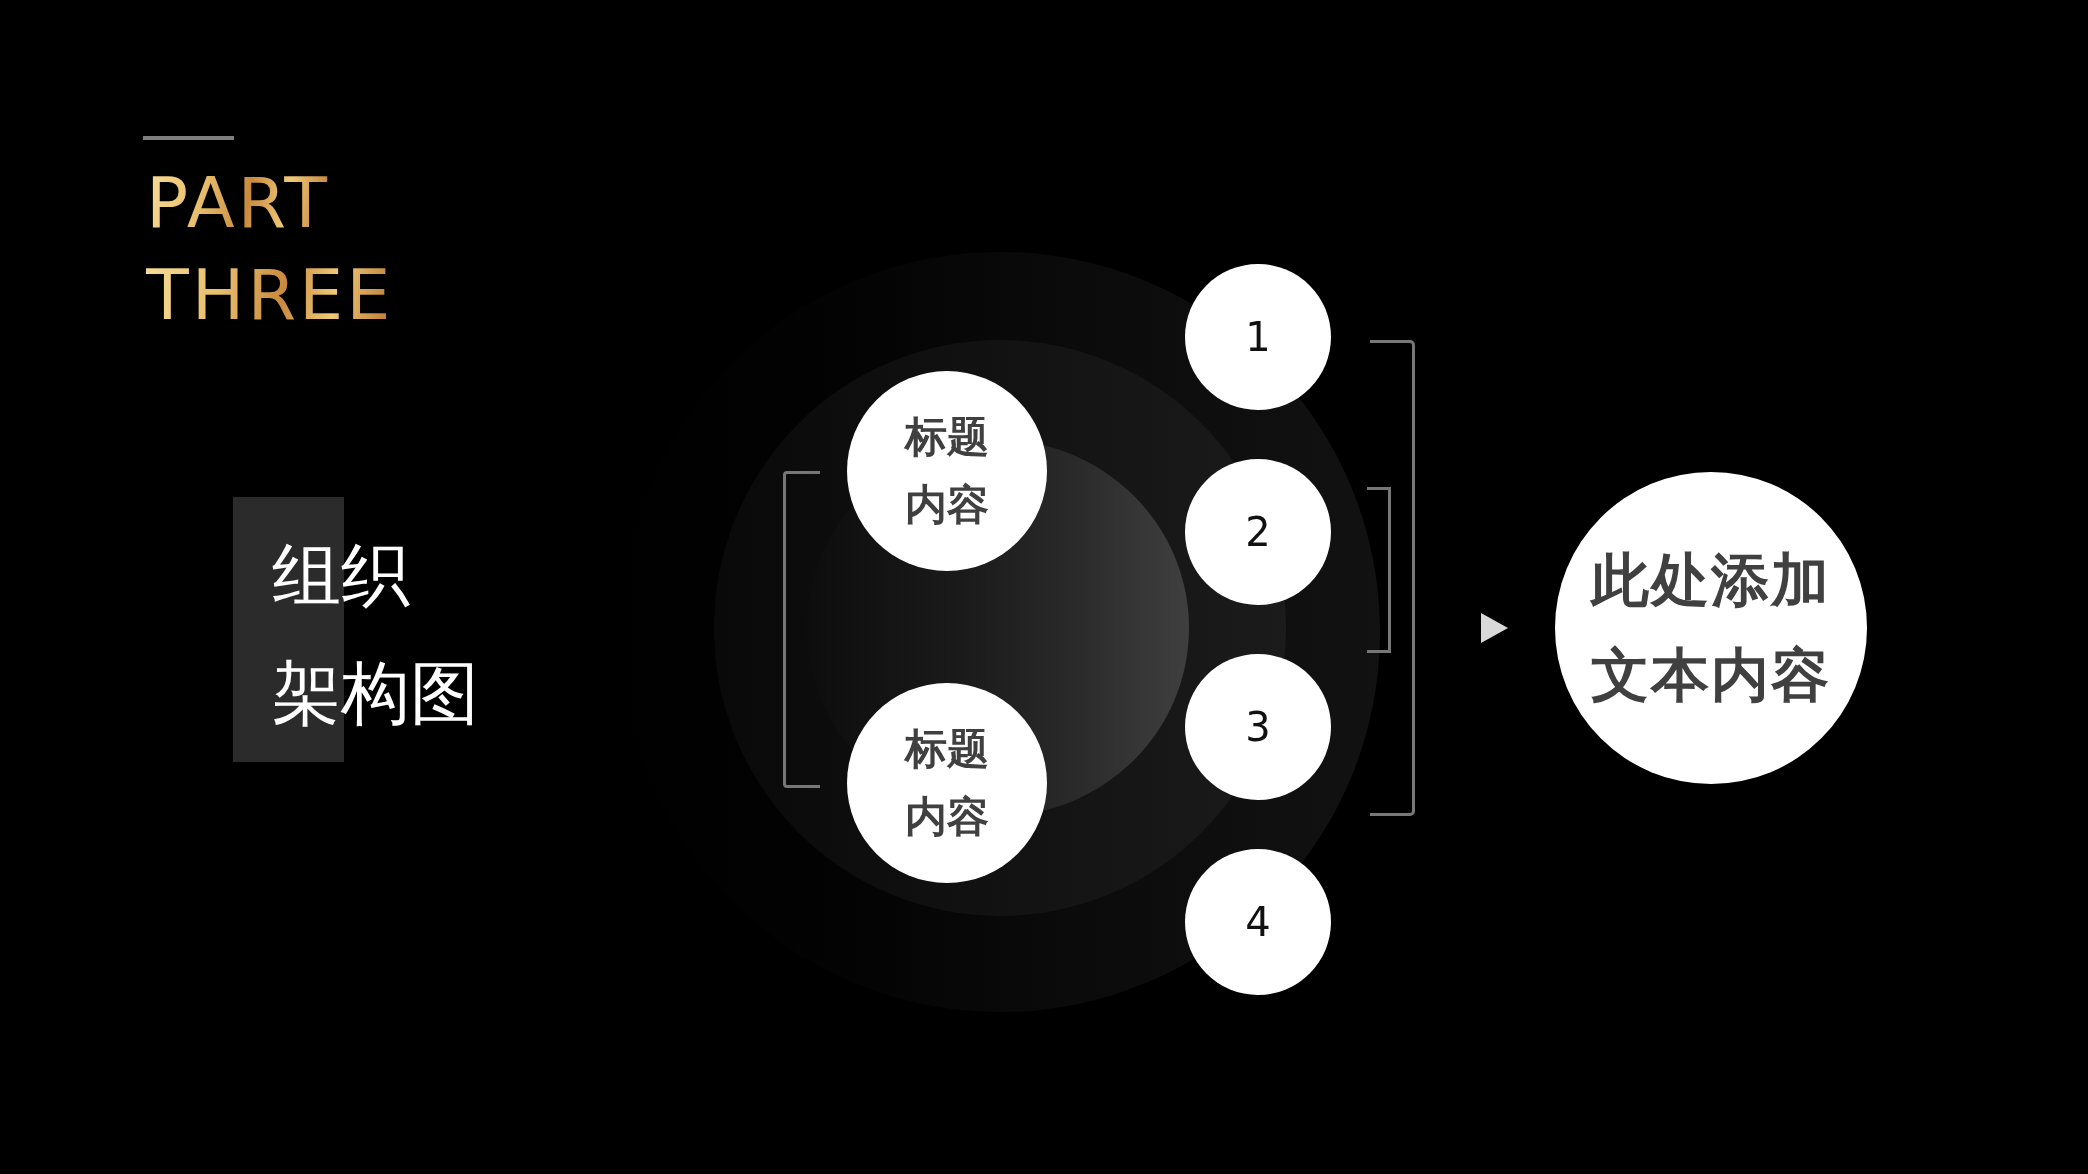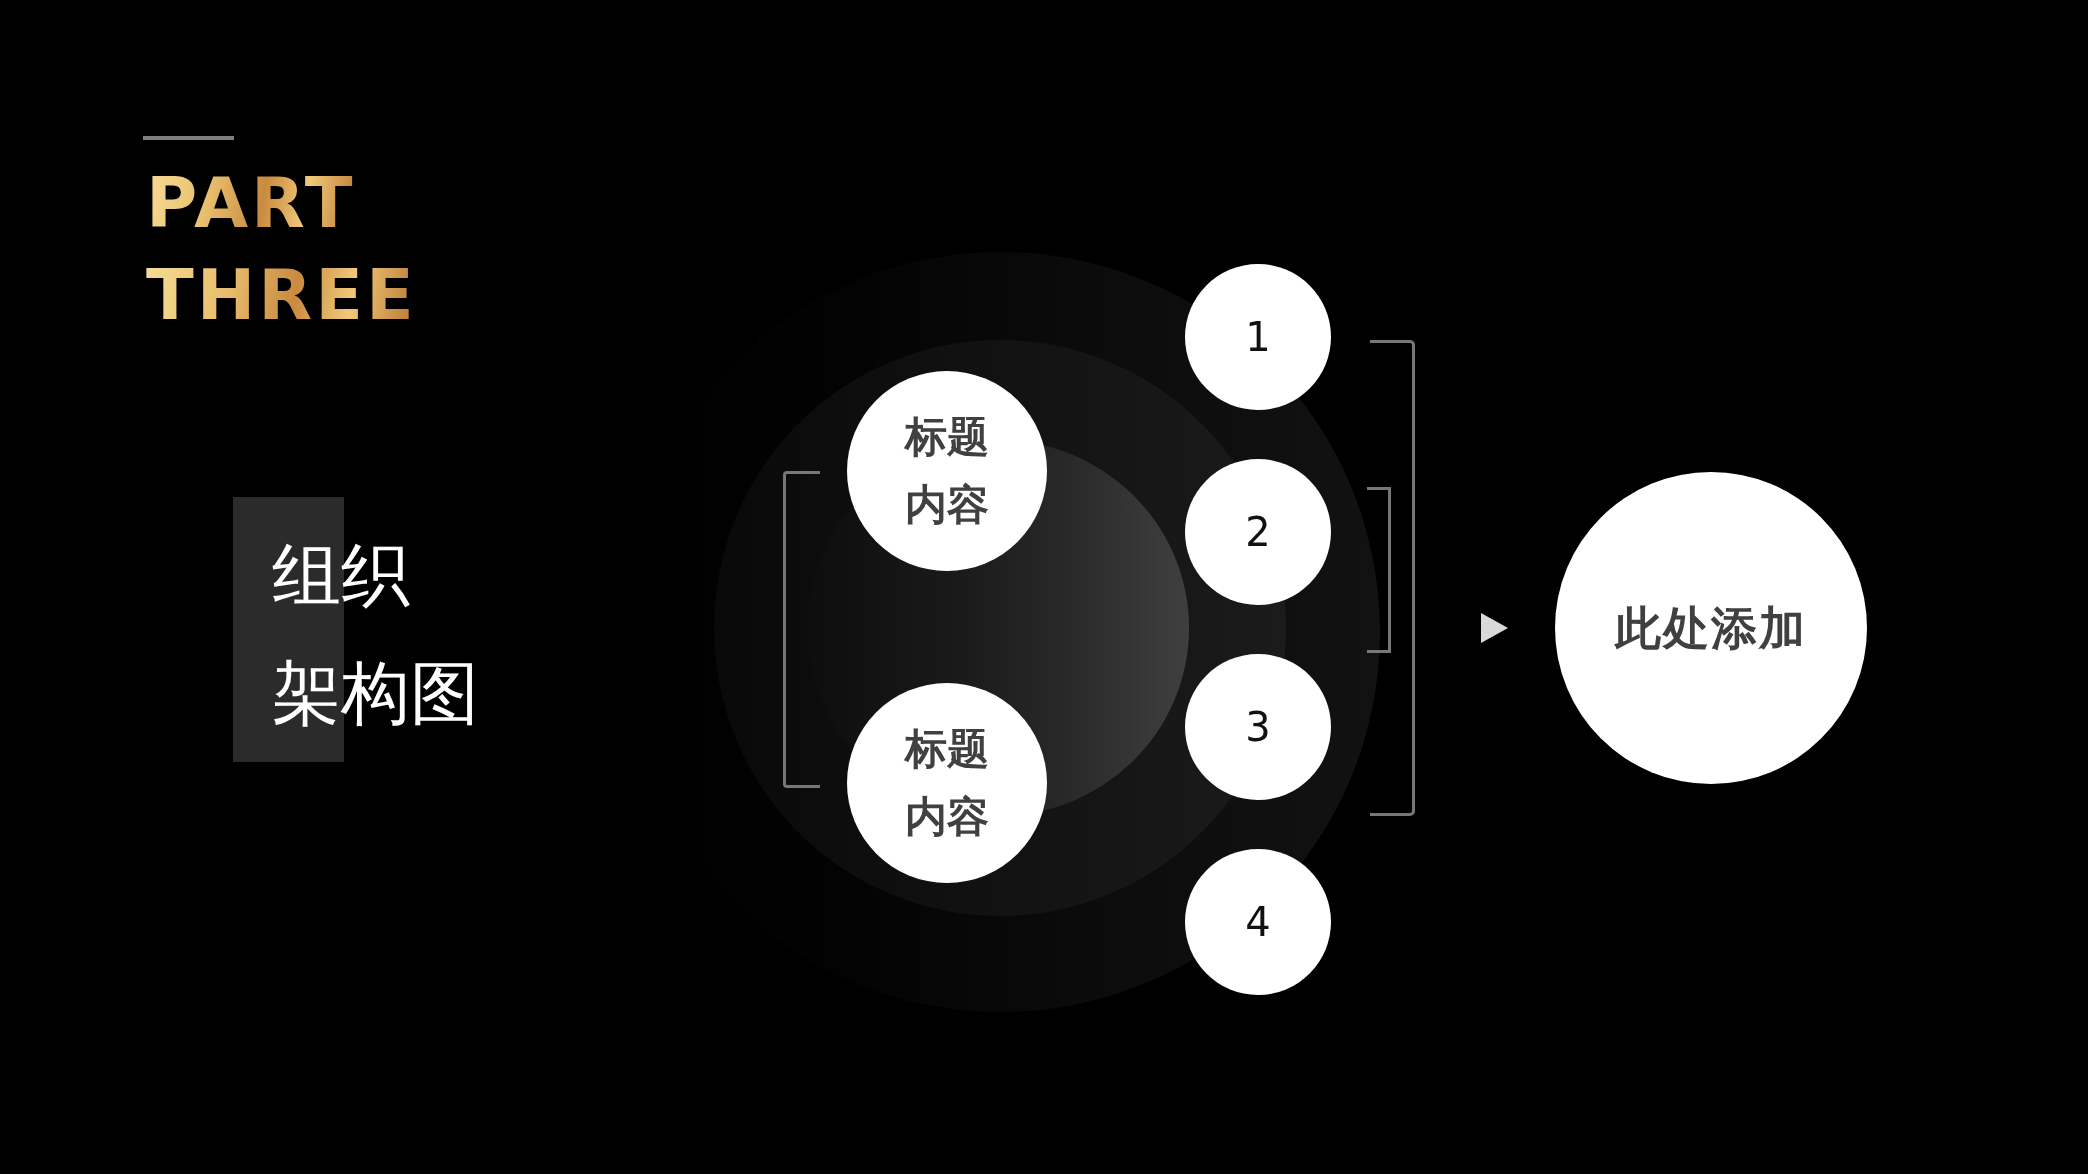--- a/index.html
+++ b/index.html
@@ -3,21 +3,21 @@
 <meta charset="utf-8">
 <style>
   html, body { margin:0; padding:0; background:#000; }
   body { width:2088px; height:1174px; position:relative; overflow:hidden;
          font-family:"DejaVu Sans","Liberation Sans",sans-serif; }
   .abs { position:absolute; }
 
   .top-rule { left:143px; top:136px; width:91px; height:4px; background:#7f7f7f; }
 
   .part-text { left:146px; font-family:"DejaVu Sans","Liberation Sans",sans-serif;
-    font-size:70px; line-height:1; letter-spacing:3px; font-weight:700;
+    font-size:70px; line-height:1; letter-spacing:3px; font-weight:400;
     background:linear-gradient(100deg,#f6dc95 0%,#e8bf6d 30%,#c98a3f 55%,#f0c978 75%,#b87431 100%);
     -webkit-background-clip:text; background-clip:text; color:transparent; }
   .part-1 { top:168px; }
   .part-2 { top:260px; }
 
   .title-block { left:233px; top:497px; width:111px; height:265px; background:#2b2b2b; }
   .title-text { left:272px; color:#fff; font-size:69px; line-height:118px; font-weight:400; }
   .title-1 { top:516px; }
   .title-2 { top:634px; }
 
@@ -44,21 +44,21 @@
   .topic-2 { left:847px; top:683px; }
 
   .num { width:146px; height:146px; }
   .num span { color:#111; font-size:40px; font-family:"DejaVu Sans","Liberation Sans",sans-serif; }
   .num-1 { left:1185px; top:264px; }
   .num-2 { left:1185px; top:459px; }
   .num-3 { left:1185px; top:654px; }
   .num-4 { left:1185px; top:849px; }
 
   .summary { left:1555px; top:472px; width:312px; height:312px; }
-  .summary span { display:block; color:#404040; font-weight:bold; font-size:46px; line-height:95px; letter-spacing:2px; }
+  .summary span { display:block; color:#404040; font-weight:bold; font-size:58px; line-height:95px; letter-spacing:2px; }
 </style>
 </head>
 <body>
 
 <div class="abs top-rule"></div>
 <div class="abs part-text part-1">PART</div>
 <div class="abs part-text part-2">THREE</div>
 
 <div class="abs title-block"></div>
 <div class="abs title-text title-1">组织</div>
@@ -94,13 +94,14 @@
   <span>4</span>
 </div>
 
 <div class="abs bracket bracket-big"></div>
 <div class="abs bracket bracket-small"></div>
 
 <div class="abs arrow" style="left:1481px; top:613px;"></div>
 
 <div class="abs circle white-circle summary">
   <span>此处添加</span>
+  <span>文本内容</span>
 </div>
 
 </body></html>

